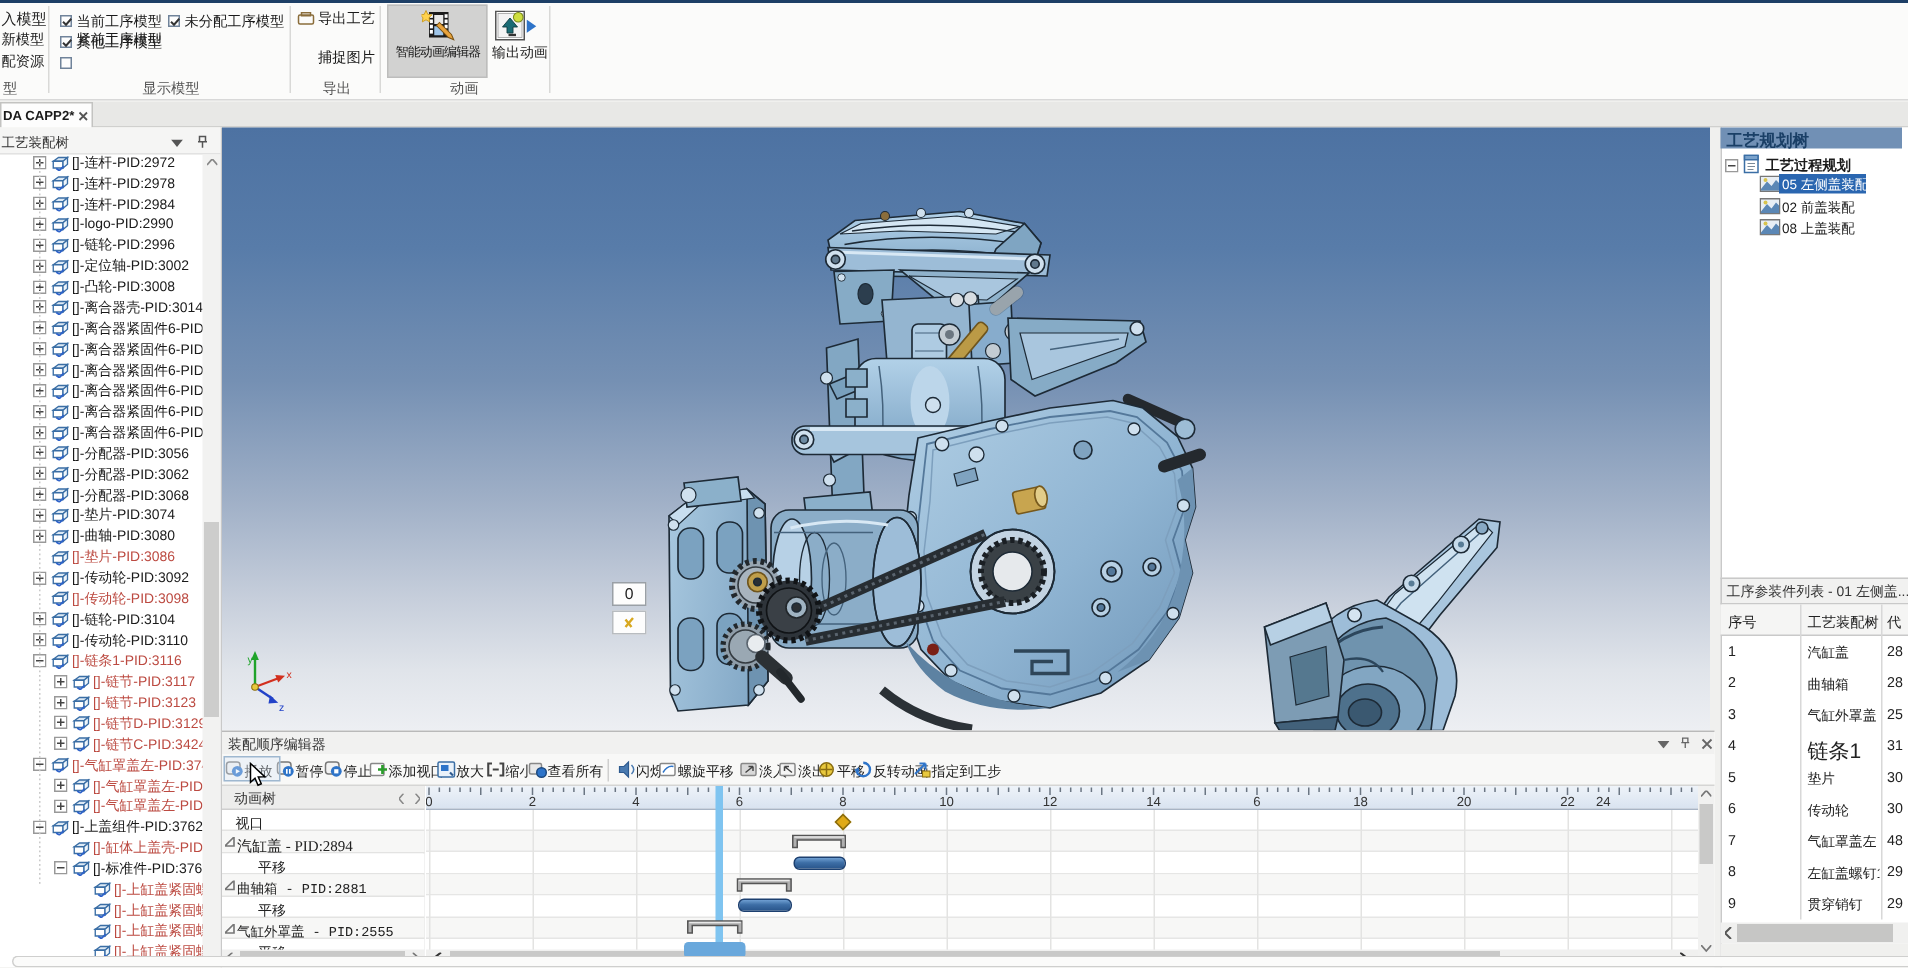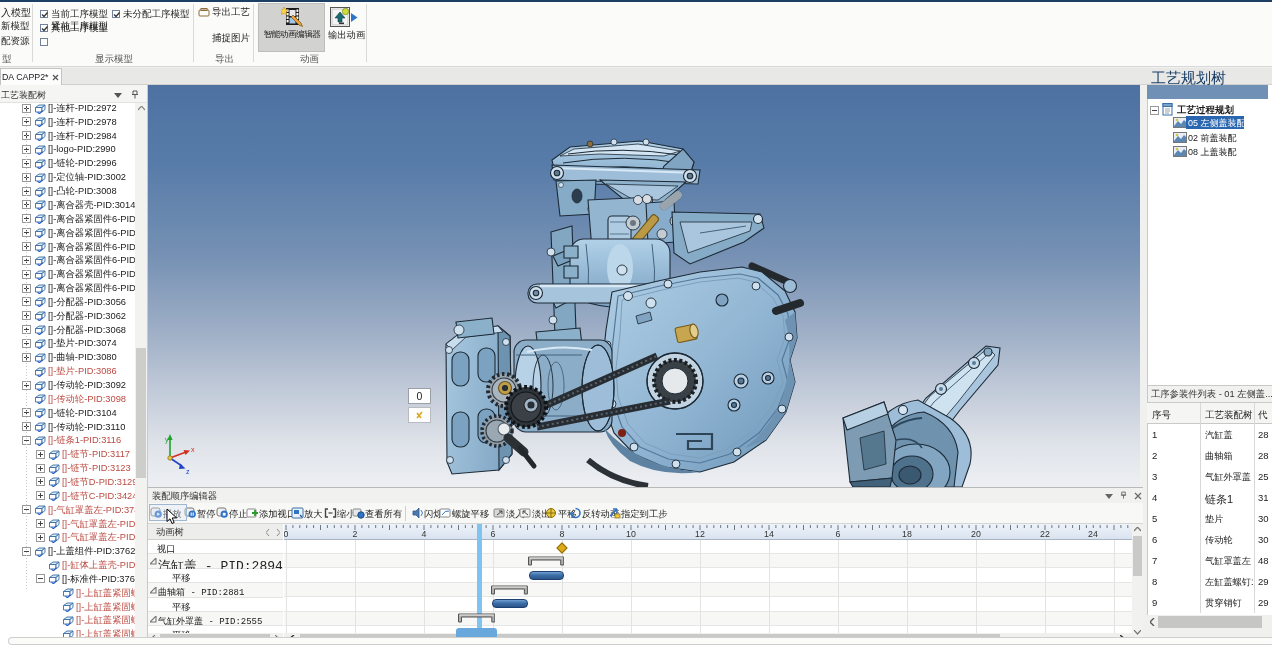--- a/index.html
+++ b/index.html
@@ -71,21 +71,21 @@
 <rect x="9" y="15.5" width="5" height="1.6" fill="#333"></rect>
 </svg>
 <svg class="abs" style="left:351px;top:13px" width="7" height="9" viewBox="0 0 7 9">
     <path d="M0 0 L6.5 4.5 L0 9 Z" fill="#2e74c9"></path>
   </svg>
 <div class="abs" style="left:328px;top:29px;font-size:9.3px;color:#1a1a1a">输出动画</div>
 <div class="abs" style="left:300px;top:53px;font-size:9.5px;color:#555">动画</div>
 <div class="vsep" style="left:366px;top:4px;height:58px"></div>
 <div class="abs" style="left:0;top:68px;width:1272px;height:17px;background:#e8e8e6;border-bottom:1px solid #d0d0ce"></div>
 <div class="abs" style="left:0;top:68px;width:62px;height:17px;background:#fdfdfd;border:1px solid #c3c3c1;border-bottom:none"></div>
-<div class="abs" style="left:2px;top:72px;font-size:8.8px;font-weight:normal;color:#1a1a1a">DA CAPP2*</div>
+<div class="abs" style="left:2px;top:72px;font-size:8.8px;font-weight:bold;color:#1a1a1a">DA CAPP2*</div>
 <svg class="abs" style="left:52px;top:74px" width="7" height="7">
     <path d="M1 1 L6 6 M6 1 L1 6" stroke="#555" stroke-width="1.2"></path>
   </svg>
 <div class="abs" style="left:0;top:85px;width:148px;height:560px;background:#fff;border-right:1px solid #c9c9c9;overflow:hidden">
 <div class="abs" style="left:0;top:0;width:148px;height:18px;background:#f5f5f4;border-bottom:1px solid #e2e2e2"></div>
 <div class="abs" style="left:1px;top:4px;font-size:9px;color:#333">工艺装配树</div>
 <svg class="abs" style="left:114px;top:8px" width="9" height="6">
       <path d="M0 0 L8 0 L4 5 Z" fill="#555"></path>
     </svg>
 <svg class="abs" style="left:131px;top:5px" width="8" height="11" viewBox="0 0 8 11">
@@ -714,21 +714,21 @@
     <path d="M32 20.5 L25.5 20 L27.5 25 Z" fill="#d22f1e"></path>
 <text x="33" y="22" font-size="7" fill="#d22f1e" font-family="Liberation Sans">x</text>
 <path d="M12 28 L24 36" stroke="#2242c8" stroke-width="1.6"></path>
     <path d="M27.5 38.5 L22 33.5 L21 39 Z" fill="#2242c8"></path>
 <text x="28" y="44" font-size="7" fill="#2242c8" font-family="Liberation Sans">z</text>
 <circle cx="12" cy="28" r="2.2" fill="#e8c83d" stroke="#8a6d10" stroke-width="0.7"></circle>
 </svg>
 <div class="abs" style="left:1140px;top:85px;width:132px;height:560px;background:#f0f0ee"></div>
 <div class="abs" style="left:1147px;top:85px;width:125px;height:560px;background:#fff;border-left:1px solid #c9c9c9"></div>
 <div class="abs" style="left:1147px;top:85px;width:121px;height:14px;background:#7190b5"></div>
-<div class="abs" style="left:1151px;top:69px;font-size:15px;font-weight:normal;color:#1a3f66">工艺规划树</div>
+<div class="abs" style="left:1151px;top:86px;font-size:11px;font-weight:bold;color:#1a3f66">工艺规划树</div>
 <svg class="abs" style="left:1150px;top:106px" width="9" height="9">
     <rect x="0.5" y="0.5" width="8" height="8" fill="#fff" stroke="#999"></rect>
     <path d="M2 4.5 h5" stroke="#444"></path>
   </svg>
 <svg class="abs" style="left:1162px;top:103px" width="12" height="13" viewBox="0 0 12 13">
 <rect x="1" y="0.5" width="9" height="11.5" fill="#fff" stroke="#3a6ea5"></rect>
 <rect x="1" y="0.5" width="9" height="3" fill="#7ba3cc" stroke="#3a6ea5"></rect>
 <path d="M3 6 h5 M3 8 h5 M3 10 h4" stroke="#7a8a99" stroke-width="0.8"></path>
   </svg>
 <div class="abs" style="left:1177px;top:104px;font-size:9.5px;font-weight:bold;color:#1a1a1a">工艺过程规划</div>
@@ -762,21 +762,21 @@
 <div class="abs" style="left:1152px;top:429px;font-size:9.5px;color:#222">1</div>
 <div class="abs" style="left:1205px;top:429px;font-size:9.2px;color:#222;white-space:nowrap;max-width:48px;overflow:hidden">汽缸盖</div>
 <div class="abs" style="left:1258px;top:429px;font-size:9.5px;color:#222">28</div>
 <div class="abs" style="left:1152px;top:450px;font-size:9.5px;color:#222">2</div>
 <div class="abs" style="left:1205px;top:450px;font-size:9.2px;color:#222;white-space:nowrap;max-width:48px;overflow:hidden">曲轴箱</div>
 <div class="abs" style="left:1258px;top:450px;font-size:9.5px;color:#222">28</div>
 <div class="abs" style="left:1152px;top:471px;font-size:9.5px;color:#222">3</div>
 <div class="abs" style="left:1205px;top:471px;font-size:9.2px;color:#222;white-space:nowrap;max-width:48px;overflow:hidden">气缸外罩盖</div>
 <div class="abs" style="left:1258px;top:471px;font-size:9.5px;color:#222">25</div>
 <div class="abs" style="left:1152px;top:492px;font-size:9.5px;color:#222">4</div>
-<div class="abs" style="left:1205px;top:492px;font-size:11px;color:#222;white-space:nowrap;max-width:48px;overflow:hidden">链条1</div>
+<div class="abs" style="left:1205px;top:492px;font-size:14px;color:#222;white-space:nowrap;max-width:48px;overflow:hidden">链条1</div>
 <div class="abs" style="left:1258px;top:492px;font-size:9.5px;color:#222">31</div>
 <div class="abs" style="left:1152px;top:513px;font-size:9.5px;color:#222">5</div>
 <div class="abs" style="left:1205px;top:513px;font-size:9.2px;color:#222;white-space:nowrap;max-width:48px;overflow:hidden">垫片</div>
 <div class="abs" style="left:1258px;top:513px;font-size:9.5px;color:#222">30</div>
 <div class="abs" style="left:1152px;top:534px;font-size:9.5px;color:#222">6</div>
 <div class="abs" style="left:1205px;top:534px;font-size:9.2px;color:#222;white-space:nowrap;max-width:48px;overflow:hidden">传动轮</div>
 <div class="abs" style="left:1258px;top:534px;font-size:9.5px;color:#222">30</div>
 <div class="abs" style="left:1152px;top:555px;font-size:9.5px;color:#222">7</div>
 <div class="abs" style="left:1205px;top:555px;font-size:9.2px;color:#222;white-space:nowrap;max-width:48px;overflow:hidden">气缸罩盖左</div>
 <div class="abs" style="left:1258px;top:555px;font-size:9.5px;color:#222">48</div>
@@ -888,21 +888,21 @@
 <svg style="position:absolute;left:118px;top:5px" width="14" height="7">
       <path d="M3 0 L0 3.5 L3 7 M11 0 L14 3.5 L11 7" fill="none" stroke="#888" stroke-width="1"></path>
     </svg>
 </div>
 <div class="abs" style="left:148px;top:540.0px;width:135px;height:14.4px;background:#fff;border-bottom:1px solid #e3e3e2"></div>
 <div class="abs" style="left:157px;top:543.0px;font-size:9.3px;font-family:'Liberation Sans',sans-serif;color:#222;white-space:nowrap">视口</div>
 <div class="abs" style="left:148px;top:554.4px;width:135px;height:14.4px;background:#f7f7f6;border-bottom:1px solid #e3e3e2"></div>
 <svg class="abs" style="left:150px;top:558.4px" width="7" height="7">
     <path d="M6 0 L6 6 L0 6 Z" fill="none" stroke="#777" stroke-width="1.1"></path>
   </svg>
-<div class="abs" style="left:158px;top:557.4px;font-size:13px;font-family:Liberation Mono, monospace;color:#222;white-space:nowrap">汽缸盖 - PID:2894</div>
+<div class="abs" style="left:158px;top:557.4px;font-size:10px;font-family:Liberation Serif, serif;color:#222;white-space:nowrap">汽缸盖 - PID:2894</div>
 <div class="abs" style="left:148px;top:568.8px;width:135px;height:14.4px;background:#fff;border-bottom:1px solid #e3e3e2"></div>
 <div class="abs" style="left:172px;top:571.8px;font-size:9.3px;font-family:'Liberation Sans',sans-serif;color:#222;white-space:nowrap">平移</div>
 <div class="abs" style="left:148px;top:583.2px;width:135px;height:14.4px;background:#f7f7f6;border-bottom:1px solid #e3e3e2"></div>
 <svg class="abs" style="left:150px;top:587.2px" width="7" height="7">
     <path d="M6 0 L6 6 L0 6 Z" fill="none" stroke="#777" stroke-width="1.1"></path>
   </svg>
 <div class="abs" style="left:158px;top:586.2px;font-size:9px;font-family:'Liberation Mono',monospace;color:#222;white-space:nowrap">曲轴箱 - PID:2881</div>
 <div class="abs" style="left:148px;top:597.6px;width:135px;height:14.4px;background:#fff;border-bottom:1px solid #e3e3e2"></div>
 <div class="abs" style="left:172px;top:600.6px;font-size:9.3px;font-family:'Liberation Sans',sans-serif;color:#222;white-space:nowrap">平移</div>
 <div class="abs" style="left:148px;top:612.0px;width:135px;height:14.4px;background:#f7f7f6;border-bottom:1px solid #e3e3e2"></div>
@@ -1047,21 +1047,21 @@
 <div class="abs" style="left:132.0px;top:5px;width:16px;text-align:center;font-size:8.8px;color:#333">4</div>
 <div class="abs" style="left:201.0px;top:5px;width:16px;text-align:center;font-size:8.8px;color:#333">6</div>
 <div class="abs" style="left:270.0px;top:5px;width:16px;text-align:center;font-size:8.8px;color:#333">8</div>
 <div class="abs" style="left:339.0px;top:5px;width:16px;text-align:center;font-size:8.8px;color:#333">10</div>
 <div class="abs" style="left:408.0px;top:5px;width:16px;text-align:center;font-size:8.8px;color:#333">12</div>
 <div class="abs" style="left:477.0px;top:5px;width:16px;text-align:center;font-size:8.8px;color:#333">14</div>
 <div class="abs" style="left:546.0px;top:5px;width:16px;text-align:center;font-size:8.8px;color:#333">6</div>
 <div class="abs" style="left:615.0px;top:5px;width:16px;text-align:center;font-size:8.8px;color:#333">18</div>
 <div class="abs" style="left:684.0px;top:5px;width:16px;text-align:center;font-size:8.8px;color:#333">20</div>
 <div class="abs" style="left:753.0px;top:5px;width:16px;text-align:center;font-size:8.8px;color:#333">22</div>
-<div class="abs" style="left:804px;top:5px;width:16px;text-align:left;font-size:8.8px;color:#333">24</div>
+<div class="abs" style="left:780px;top:5px;width:16px;text-align:left;font-size:8.8px;color:#333">24</div>
 <div class="abs" style="left:0;top:16.0px;width:848px;height:14.0px;background:#fff;border-bottom:1px solid #e6e6e5"></div>
 <div class="abs" style="left:0;top:30.0px;width:848px;height:14.4px;background:#f7f7f6;border-bottom:1px solid #e6e6e5"></div>
 <div class="abs" style="left:0;top:44.4px;width:848px;height:14.4px;background:#fff;border-bottom:1px solid #e6e6e5"></div>
 <div class="abs" style="left:0;top:58.8px;width:848px;height:14.4px;background:#f7f7f6;border-bottom:1px solid #e6e6e5"></div>
 <div class="abs" style="left:0;top:73.2px;width:848px;height:14.4px;background:#fff;border-bottom:1px solid #e6e6e5"></div>
 <div class="abs" style="left:0;top:87.6px;width:848px;height:14.4px;background:#f7f7f6;border-bottom:1px solid #e6e6e5"></div>
 <div class="abs" style="left:0;top:102px;width:848px;height:12px;background:#fff"></div>
 <div class="abs" style="left:2.0px;top:16px;width:1px;height:98px;background:#e3e3e2"></div>
 <div class="abs" style="left:71.0px;top:16px;width:1px;height:98px;background:#e3e3e2"></div>
 <div class="abs" style="left:140.0px;top:16px;width:1px;height:98px;background:#e3e3e2"></div>

